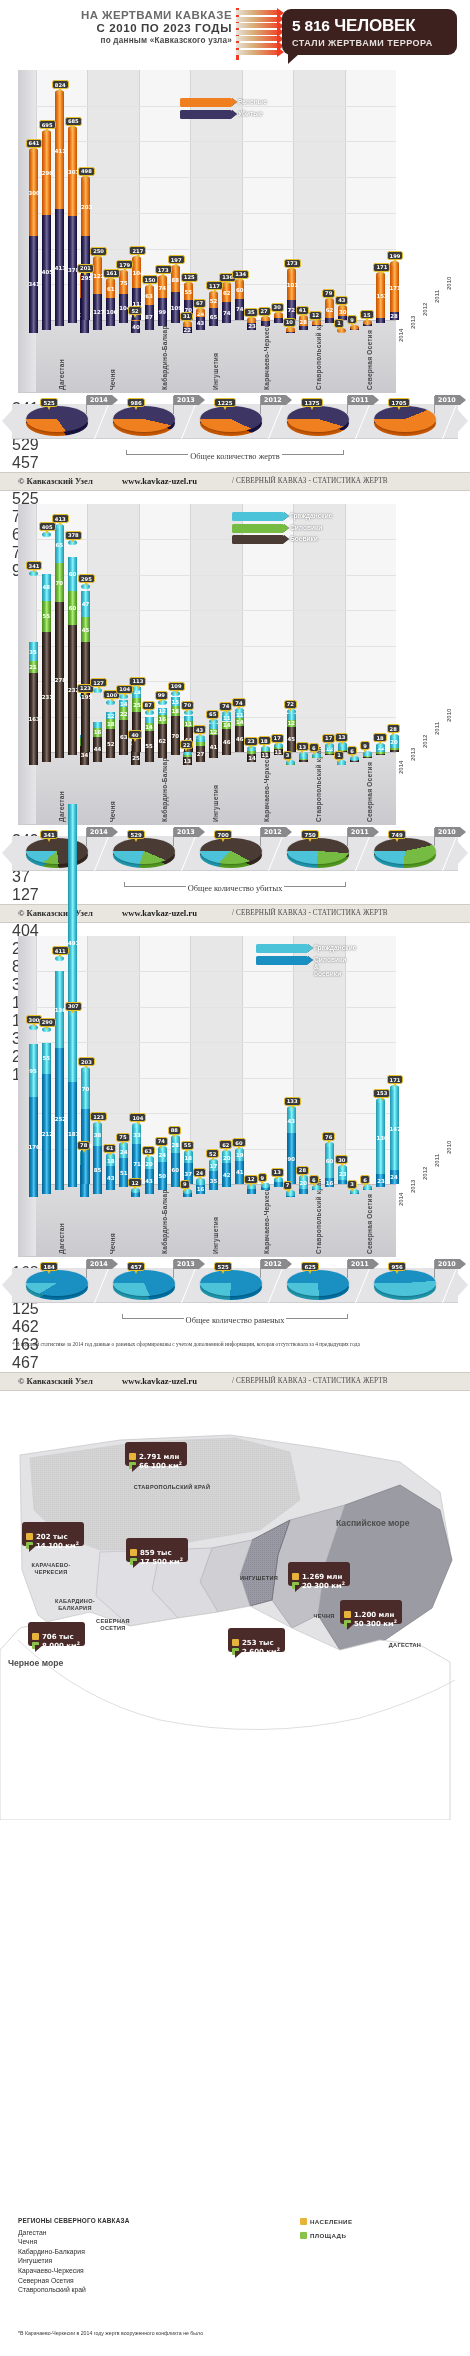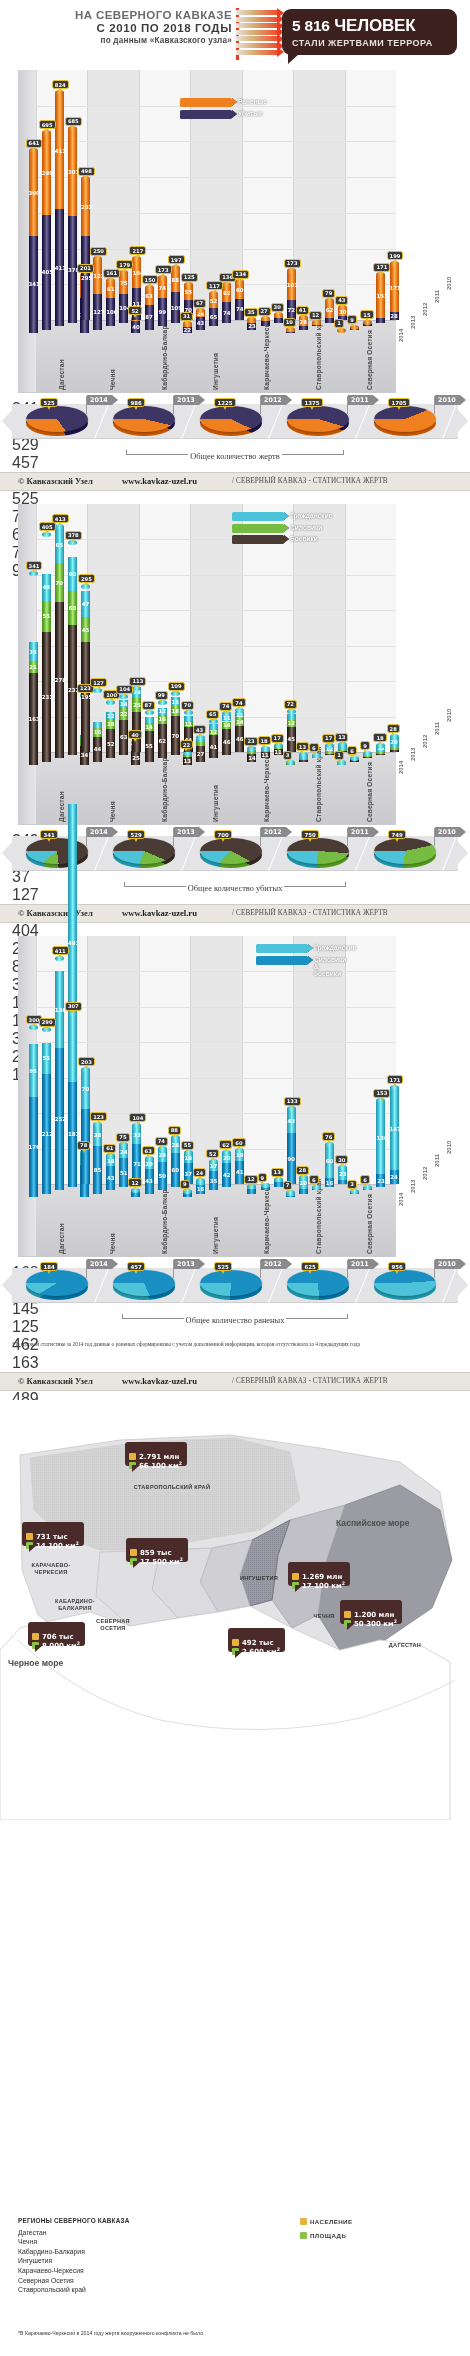--- a/index.html
+++ b/index.html
@@ -130,22 +130,22 @@
   .reglist .h{font-weight:bold;font-size:6.4px;letter-spacing:0.2px;margin-bottom:2px;}
   .starnote{position:absolute;left:18px;font-size:5.2px;color:#3a3a3a;}
 </style>
 </head>
 <body>
 
 <div class="page">
 
   <div class="header">
     <div class="title-block">
-      <div class="t2">НА СЕВЕРНОГО КАВКАЗЕ</div>
-      <div class="t3">С 2010 ПО 2018 ГОДЫ</div>
+      <div class="t2">НА ЖЕРТВАМИ КАВКАЗЕ</div>
+      <div class="t3">С 2010 ПО 2023 ГОДЫ</div>
       <div class="t4">по данным «Кавказского узла»</div>
     </div>
     <div class="arrow-bar"></div>
     <div class="arrows">
       <div class="arrow"></div>
         <div class="arrow"></div>
         <div class="arrow"></div>
       <div class="arrow"></div>
         <div class="arrow"></div>
         <div class="arrow"></div>
@@ -1351,21 +1351,20 @@
       <div style="position: absolute; left: 14px; top: 10px; width: 62px; height: 26px; border-radius: 50%; background: conic-gradient(from -90deg, rgb(0, 113, 163) 0%, rgb(0, 113, 163) 91.3043%, rgb(31, 150, 172) 91.3043%, rgb(31, 150, 172) 100%);"></div>
       <div style="position: absolute; left: 14px; top: 6px; width: 62px; height: 26px; border-radius: 50%; background: conic-gradient(from -90deg, rgb(26, 143, 193) 0%, rgb(26, 143, 193) 91.3043%, rgb(76, 195, 217) 91.3043%, rgb(76, 195, 217) 100%); box-shadow: rgba(0, 0, 0, 0.25) 0px 1px 2px;"></div>
       <div class="pv" style="left: 42px; top: 13px; z-index: 20;">168</div>
       <div class="pv" style="left: 20px; top: 13px; z-index: 20;">16</div>
       <div class="totaltag" style="left: 28px; top: -2px; z-index: 30;">184</div>
       <div class="yrpole" style="left: 74px; top: -4px; height: 18px;"></div>
       <div class="yrflag" style="left: 75px; top: -5px; z-index: 25;">2014</div>
       <div class="sep" style="left: 175px;"></div>
       <div style="position: absolute; left: 101px; top: 10px; width: 62px; height: 26px; border-radius: 50%; background: conic-gradient(from -90deg, rgb(0, 113, 163) 0%, rgb(0, 113, 163) 68.2713%, rgb(31, 150, 172) 68.2713%, rgb(31, 150, 172) 100%);"></div>
       <div style="position: absolute; left: 101px; top: 6px; width: 62px; height: 26px; border-radius: 50%; background: conic-gradient(from -90deg, rgb(26, 143, 193) 0%, rgb(26, 143, 193) 68.2713%, rgb(76, 195, 217) 68.2713%, rgb(76, 195, 217) 100%); box-shadow: rgba(0, 0, 0, 0.25) 0px 1px 2px;"></div>
-      <div class="pv" style="left: 107px; top: 13px; z-index: 20;">145</div>
       <div class="totaltag" style="left: 115px; top: -2px; z-index: 30;">457</div>
       <div class="yrpole" style="left: 161px; top: -4px; height: 18px;"></div>
       <div class="yrflag" style="left: 162px; top: -5px; z-index: 25;">2013</div>
       <div class="sep" style="left: 262px;"></div>
       <div style="position: absolute; left: 188px; top: 10px; width: 62px; height: 26px; border-radius: 50%; background: conic-gradient(from -90deg, rgb(0, 113, 163) 0%, rgb(0, 113, 163) 76.1905%, rgb(31, 150, 172) 76.1905%, rgb(31, 150, 172) 100%);"></div>
       <div style="position: absolute; left: 188px; top: 6px; width: 62px; height: 26px; border-radius: 50%; background: conic-gradient(from -90deg, rgb(26, 143, 193) 0%, rgb(26, 143, 193) 76.1905%, rgb(76, 195, 217) 76.1905%, rgb(76, 195, 217) 100%); box-shadow: rgba(0, 0, 0, 0.25) 0px 1px 2px;"></div>
       <div class="pv" style="left: 194px; top: 13px; z-index: 20;">125</div>
       <div class="totaltag" style="left: 202px; top: -2px; z-index: 30;">525</div>
       <div class="yrpole" style="left: 248px; top: -4px; height: 18px;"></div>
       <div class="yrflag" style="left: 249px; top: -5px; z-index: 25;">2012</div>
@@ -1443,41 +1442,41 @@
     <div class="mapname" style="left:88px;top:218px;width:50px">СЕВЕРНАЯ ОСЕТИЯ</div>
     <div class="mapname" style="left:232px;top:175px;width:54px">ИНГУШЕТИЯ</div>
     <div class="mapname" style="left:305px;top:213px;width:38px">ЧЕЧНЯ</div>
     <div class="mapname" style="left:380px;top:242px;width:50px">ДАГЕСТАН</div>
 
     <div class="mcall" style="left:125px;top:42px">
       <div class="ln"><span class="ic" style="background:#e8b33a"></span><span class="tx">2.791 млн</span></div>
       <div class="ln"><span class="ic" style="background:#8bc34a"></span><span class="tx"><span>66 100 км</span><sup>2</sup></span></div>
     </div>
     <div class="mcall" style="left:22px;top:122px">
-      <div class="ln"><span class="ic" style="background:#e8b33a"></span><span class="tx">731 тыс</span></div>
+      <div class="ln"><span class="ic" style="background:#e8b33a"></span><span class="tx">202 тыс</span></div>
       <div class="ln"><span class="ic" style="background:#8bc34a"></span><span class="tx"><span>14 100 км</span><sup>2</sup></span></div>
     </div>
     <div class="mcall" style="left:126px;top:138px">
       <div class="ln"><span class="ic" style="background:#e8b33a"></span><span class="tx">859 тыс</span></div>
       <div class="ln"><span class="ic" style="background:#8bc34a"></span><span class="tx"><span>17 500 км</span><sup>2</sup></span></div>
     </div>
     <div class="mcall" style="left:288px;top:162px">
       <div class="ln"><span class="ic" style="background:#e8b33a"></span><span class="tx">1.269 млн</span></div>
-      <div class="ln"><span class="ic" style="background:#8bc34a"></span><span class="tx"><span>17 100 км</span><sup>2</sup></span></div>
+      <div class="ln"><span class="ic" style="background:#8bc34a"></span><span class="tx"><span>20 300 км</span><sup>2</sup></span></div>
     </div>
     <div class="mcall" style="left:340px;top:200px">
       <div class="ln"><span class="ic" style="background:#e8b33a"></span><span class="tx">1.200 млн</span></div>
       <div class="ln"><span class="ic" style="background:#8bc34a"></span><span class="tx"><span>50 300 км</span><sup>2</sup></span></div>
     </div>
     <div class="mcall" style="left:28px;top:222px">
       <div class="ln"><span class="ic" style="background:#e8b33a"></span><span class="tx">706 тыс</span></div>
       <div class="ln"><span class="ic" style="background:#8bc34a"></span><span class="tx"><span>8 000 км</span><sup>2</sup></span></div>
     </div>
     <div class="mcall" style="left:228px;top:228px">
-      <div class="ln"><span class="ic" style="background:#e8b33a"></span><span class="tx">492 тыс</span></div>
+      <div class="ln"><span class="ic" style="background:#e8b33a"></span><span class="tx">253 тыс</span></div>
       <div class="ln"><span class="ic" style="background:#8bc34a"></span><span class="tx"><span>2 600 км</span><sup>2</sup></span></div>
     </div>
   </div>
 
   <div class="mlegend" style="left:300px;top:2218px">
     <span class="ic" style="background:#e8b33a"></span><span>НАСЕЛЕНИЕ</span>
   </div>
   <div class="mlegend" style="left:300px;top:2232px">
     <span class="ic" style="background:#8bc34a"></span><span>ПЛОЩАДЬ</span>
   </div>

